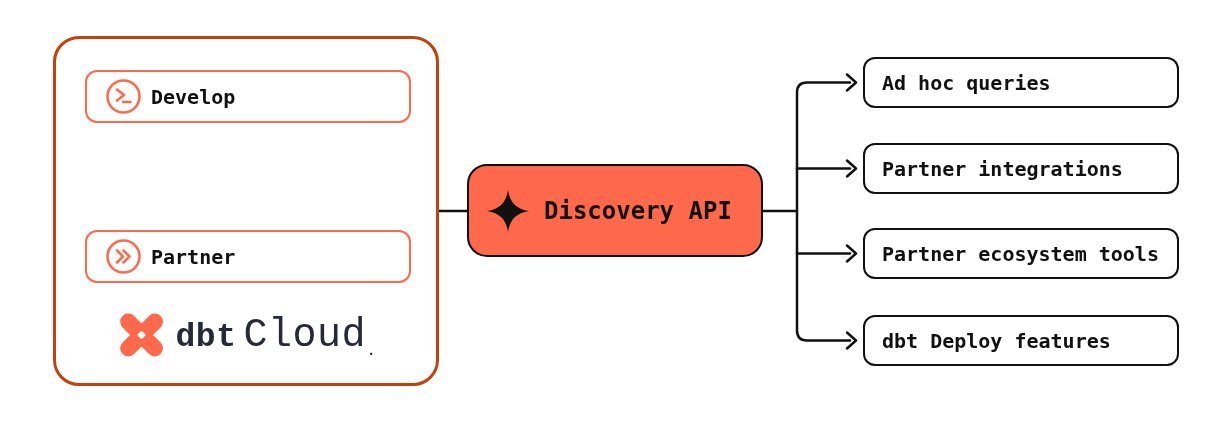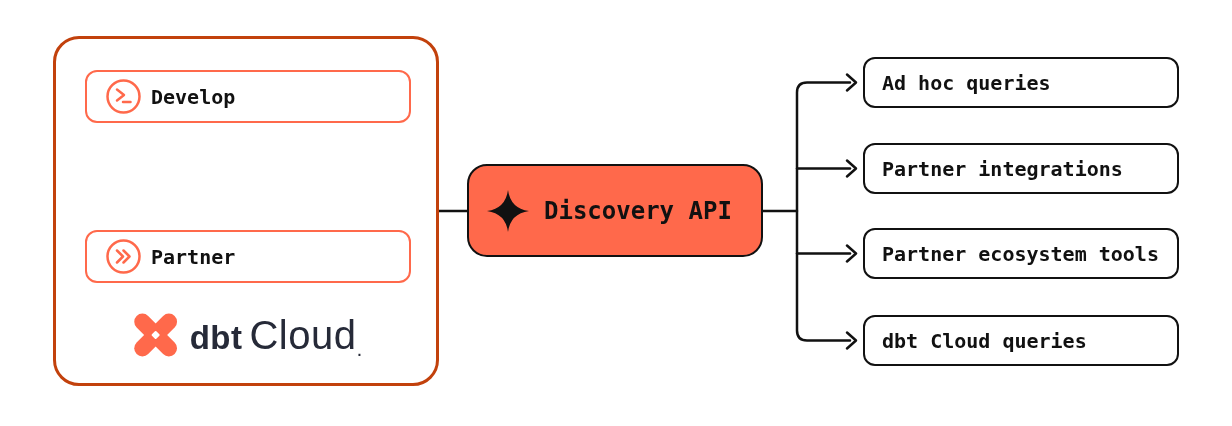--- a/index.html
+++ b/index.html
@@ -20,21 +20,21 @@
     display:flex;align-items:center;padding-left:18px;gap:9px;background:#ffffff;
   }
   .stage-label{font-size:20px;font-weight:600;letter-spacing:0;color:#111111;}
   .stage-icon{flex:0 0 auto;display:block;}
 
   
   .logo{
     position:absolute;left:50%;top:272px;transform:translateX(-50%);
     display:flex;align-items:center;gap:9px;white-space:nowrap;
   }
-  .logo-text{font-family:Liberation Sans, sans-serif;color:#262A38;display:flex;align-items:baseline;}
+  .logo-text{font-family:Liberation Mono, monospace;color:#262A38;display:flex;align-items:baseline;}
   .logo-bold{font-size:33px;font-weight:800;letter-spacing:0.5px;}
   .logo-regular{font-size:40px;font-weight:400;margin-left:7px;letter-spacing:0.5px;}
   .logo-tm{font-size:14px;font-weight:700;align-self:flex-end;margin-left:1px;line-height:1;color:#262A38;}
 
   
   .hub{
     position:absolute;left:467px;top:164px;width:296px;height:93px;
     background:#FF694B;border:2.5px solid #111111;border-radius:20px;box-sizing:border-box;
     display:flex;align-items:center;padding-left:17px;gap:14px;
   }
@@ -110,16 +110,16 @@
   <div class="out" style="top:57px">
     <span class="out-label">Ad hoc queries</span>
   </div>
   <div class="out" style="top:143px">
     <span class="out-label">Partner integrations</span>
   </div>
   <div class="out" style="top:228px">
     <span class="out-label">Partner ecosystem tools</span>
   </div>
   <div class="out" style="top:315px">
-    <span class="out-label">dbt Cloud queries</span>
+    <span class="out-label">dbt Deploy features</span>
   </div>
 
 </div>
 
 </body></html>

